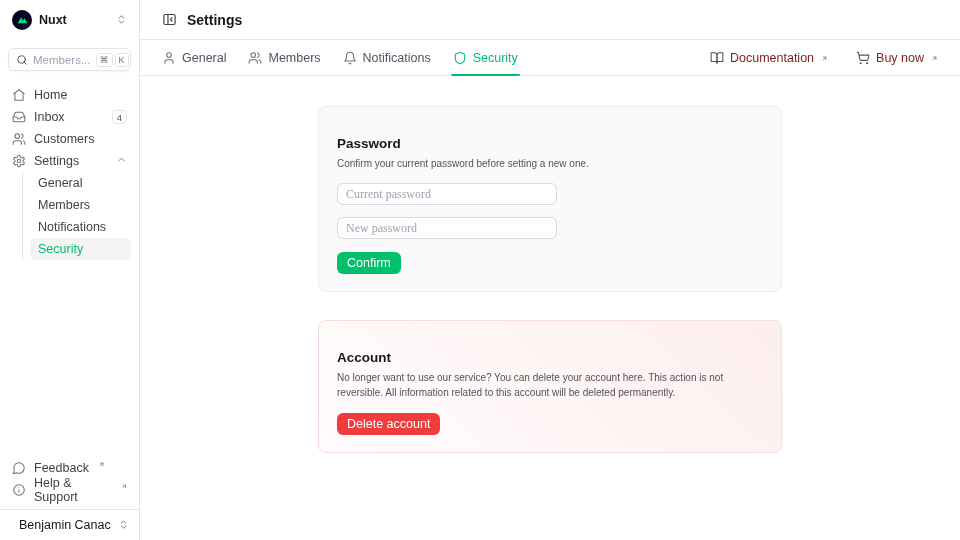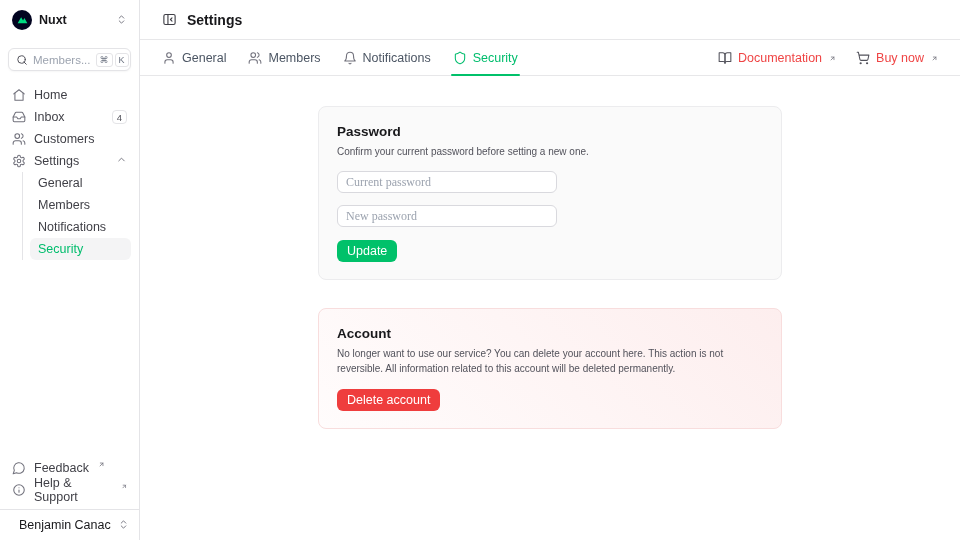--- a/index.html
+++ b/index.html
@@ -94,32 +94,32 @@
   .tab .ic { color:#70707b; }
   .tab.active { color:#00bd6d; }
   .tab.active .ic { color:#00bd6d; }
   .tab.active::after {
     content:""; position:absolute; left:-2px; right:-2px; bottom:-1px; height:2px;
     background:#00c16a; border-radius:1px;
   }
   .toolbar-right { margin-left:auto; display:flex; gap:20px; align-items:center; }
   .tool-link {
     display:flex; align-items:center; gap:6px; font-size:12.5px; font-weight:500;
-    color:#ef4444; cursor:pointer;
+    color:#7f1d1d; cursor:pointer;margin-left:8px;
   }
   .tool-link .ic { color:#52525b; }
 
   .content {
     flex:1; overflow:auto; background:#fff;
     display:flex; flex-direction:column; align-items:center; padding-top:30px; gap:28px;
   }
   .card { width:464px; border-radius:8px; padding:17px 18px; }
   .card-password { background:#fafafa; border:1px solid #ececee; }
   .card-account { background:linear-gradient(45deg, #fffcfc 0%, #fdeeee 100%); border:1px solid #f8dddd; }
-  .card-title { font-size:13.5px; font-weight:600; color:#18181b; }
+  .card-title { font-size:13.5px; font-weight:600; color:#18181b;margin-top:12px; }
   .card-desc { font-size:10px; color:#52525b; margin-top:5px; line-height:1.5; max-width:430px; }
 
   .pw-input {
     display:block; width:220px; height:22px; margin-top:12px;
     border:1px solid #d9d9de; border-radius:6px; padding:0 8px;
     font-size:12px; font-family:Liberation Serif, serif; color:#18181b; background:#fff; outline:none;
   }
   .pw-input::placeholder { color:#9ca3af; }
 
   .btn {
@@ -333,21 +333,21 @@
       </div>
     </div>
 
     <section class="content">
 
       <div class="card card-password">
         <div class="card-title">Password</div>
         <div class="card-desc">Confirm your current password before setting a new one.</div>
         <input class="pw-input" type="password" placeholder="Current password" style="">
         <input class="pw-input" type="password" placeholder="New password" style="">
-        <button class="btn btn-update">Update</button>
+        <button class="btn btn-update">Confirm</button>
       </div>
 
       <div class="card card-account">
         <div class="card-title">Account</div>
         <div class="card-desc">No longer want to use our service? You can delete your account here. This action is not reversible. All information related to this account will be deleted permanently.</div>
         <button class="btn btn-delete">Delete account</button>
       </div>
 
     </section>
   </main>

